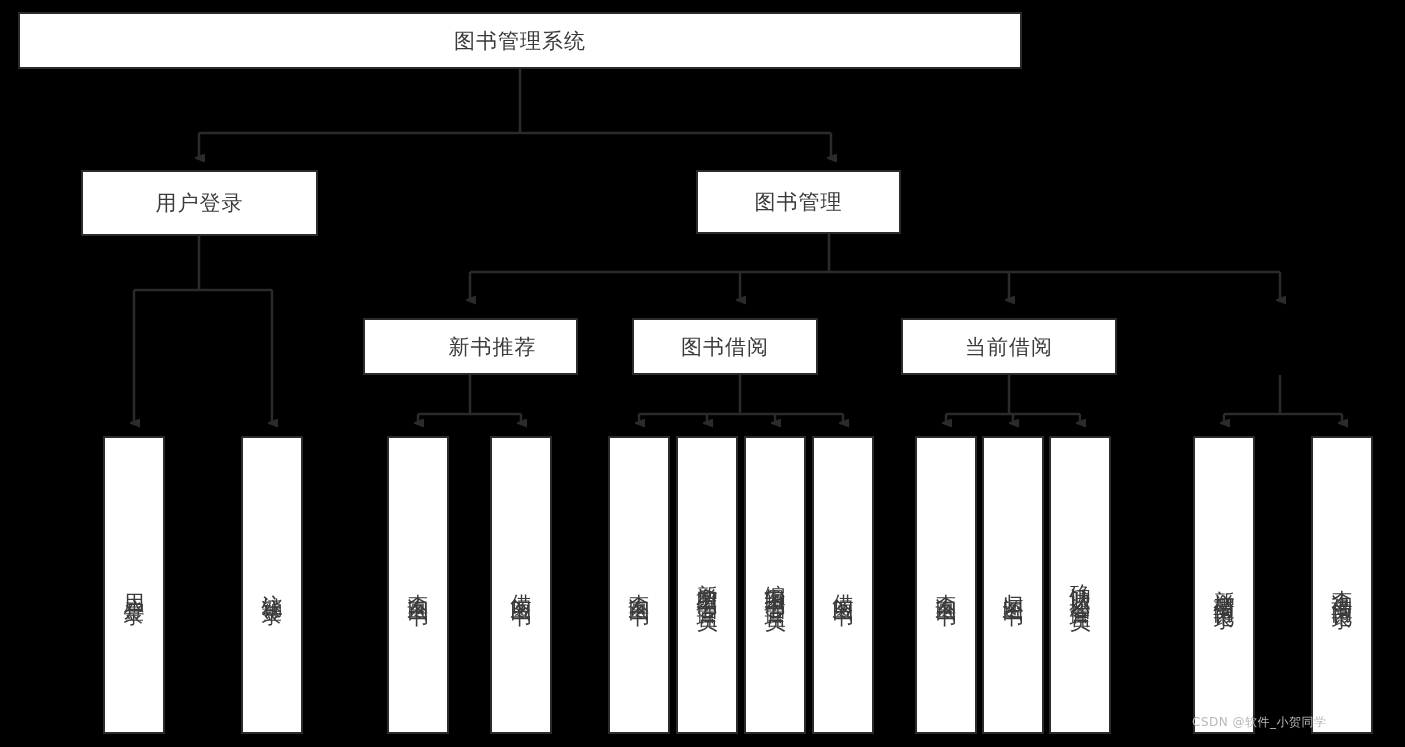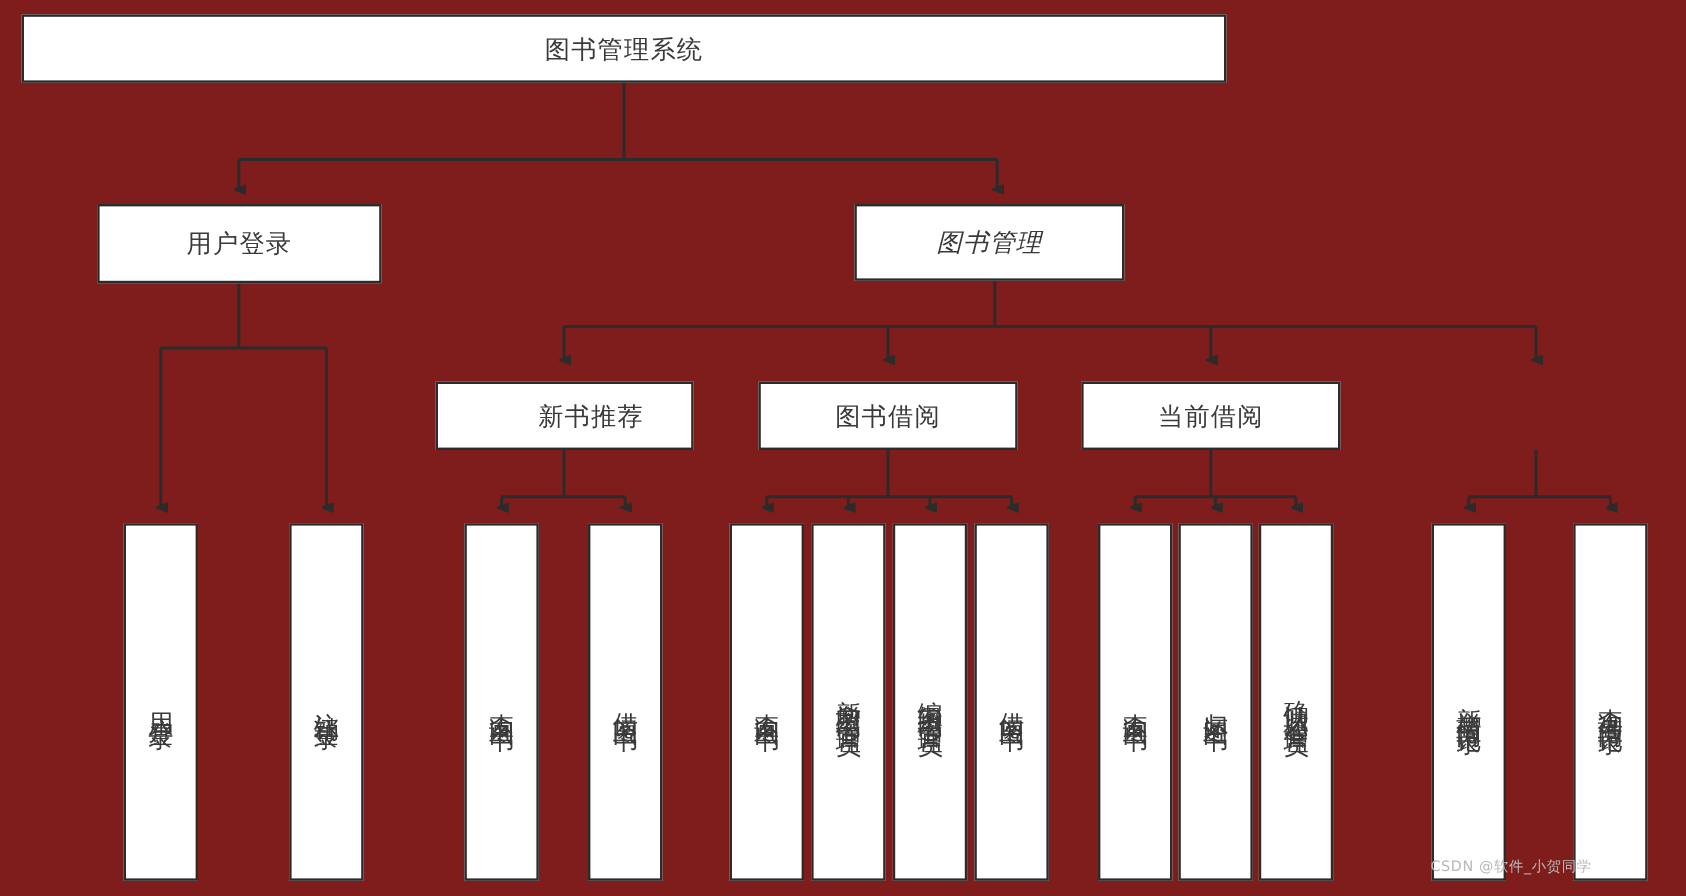--- a/index.html
+++ b/index.html
@@ -2,21 +2,21 @@
 <html><head>
 <meta charset="utf-8">
 <title>图书管理系统 功能结构图</title>
 <style>
   html,body{margin:0;padding:0;background:#ffffff;}
   body{font-family:"DejaVu Sans","Liberation Sans",sans-serif;}
   #canvas{
     position:relative;
     width:1405px;
     height:747px;
-    background:#7f1d1d;
+    background:#000000;
     overflow:hidden;
   }
   svg.edges{
     position:absolute;left:0;top:0;width:1405px;height:747px;
     pointer-events:none;
   }
   .node{
     position:absolute;
     box-sizing:border-box;
     background:#ffffff;
@@ -111,28 +111,28 @@
     </g>
   </svg>
 
   <div class="node horiz" style="left:18px;top:12px;width:1004px;height:57px;">
     <span>图书管理系统</span>
   </div>
 
   <div class="node horiz" style="left:81px;top:170px;width:237px;height:66px;">
     <span>用户登录</span>
   </div>
-  <div class="node horiz" style="left:712px;top:170px;width:225px;height:64px;font-style:italic;">
+  <div class="node horiz" style="left:696px;top:170px;width:205px;height:64px;">
     <span>图书管理</span>
   </div>
 
   <div class="node horiz" style="left:363px;top:318px;width:215px;height:57px;padding-left:44px;">
     <span>新书推荐</span>
   </div>
-  <div class="node horiz" style="left:632px;top:318px;width:216px;height:57px;">
+  <div class="node horiz" style="left:632px;top:318px;width:186px;height:57px;">
     <span>图书借阅</span>
   </div>
   <div class="node horiz" style="left:901px;top:318px;width:216px;height:57px;font-family:Liberation Mono, monospace;">
     <span>当前借阅</span>
   </div>
 
   <div class="node vert" style="left:103px;top:436px;width:62px;height:298px;">
     <span class="vtext">用户登录</span>
   </div>
   <div class="node vert" style="left:241px;top:436px;width:62px;height:298px;">

